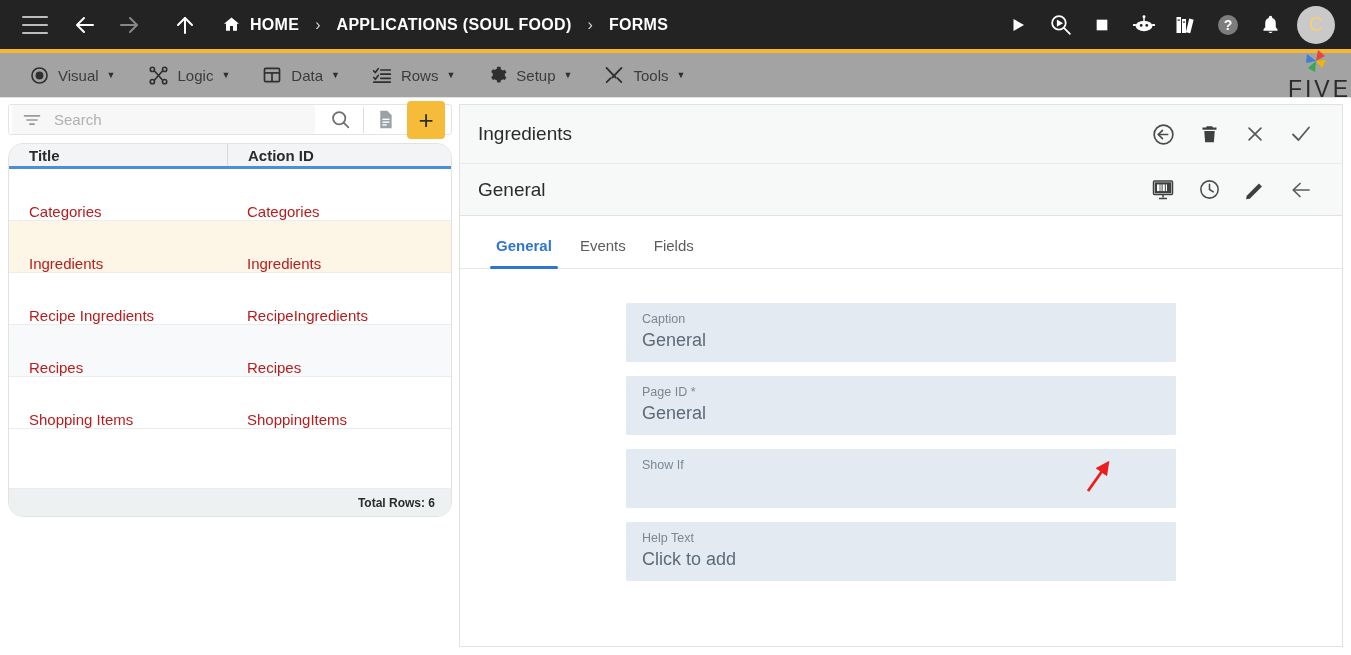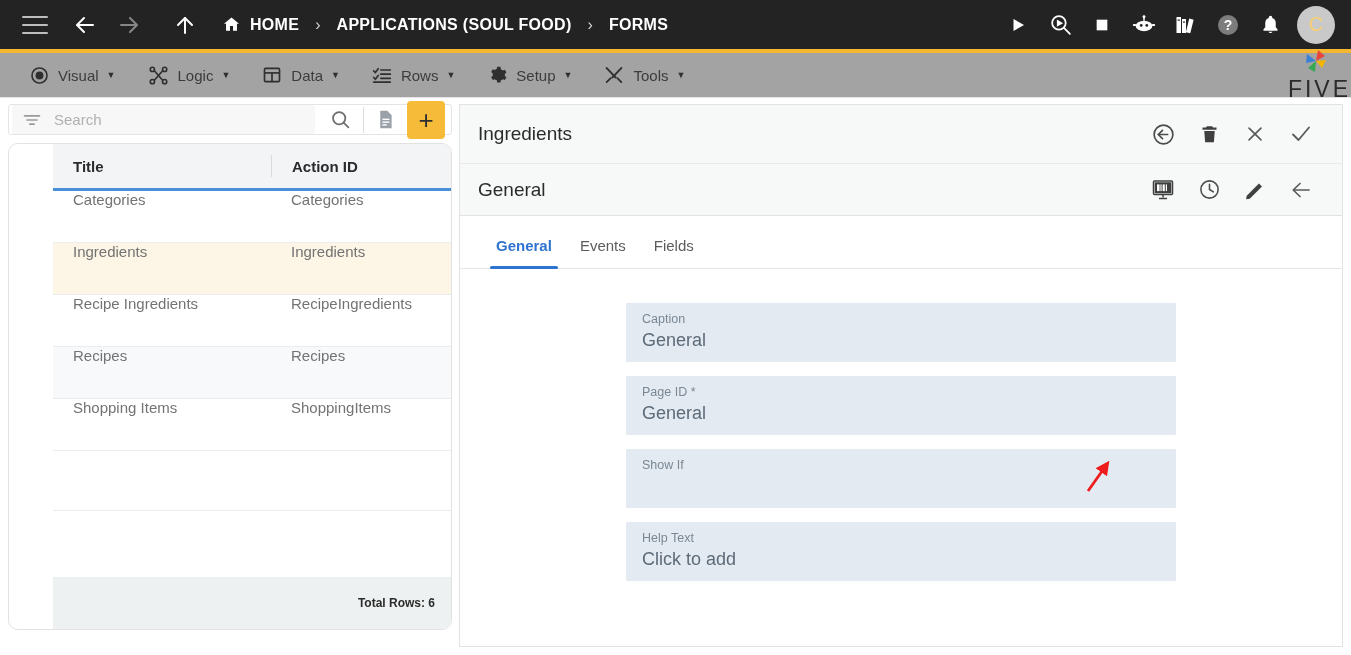--- a/index.html
+++ b/index.html
@@ -103,38 +103,38 @@
   .search-go { display: flex; padding: 0 12px; color: #6e6e6e; }
   .vdiv { width: 1px; height: 26px; background: #dcdcdc; }
   .doc-btn { display: flex; padding: 0 11px; color: #9aa1a8; }
   .plus-btn {
     width: 38px; height: 38px; background: #f7bb3a; border-radius: 4px;
     display: flex; align-items: center; justify-content: center;
     color: #2f2f2f; font-size: 26px; line-height: 1; margin-right: 2px;
   }
 
   .list-box {
-    margin-top: 8px; border: 1px solid #e2e2e2; border-radius: 10px;
-    height: 487px; background: #ffffff;
-    display: flex; flex-direction: column; overflow: hidden; padding-left: 44px;
+    margin-top: 8px; border: 1px solid #e2e2e2; border-radius: 15px;
+    height: 374px; background: #ffffff;
+    display: flex; flex-direction: column; overflow: hidden;
   }
   .list-head {
     height: 47px; background: #f2f4f5;
     display: flex; align-items: center;
     border-bottom: 3px solid #4a90d9;
     position: relative;
   }
   .lh-cell { font-size: 15px; font-weight: 700; color: #2b2b2b; }
   .lh-cell.c1 { width: 218px; padding-left: 20px; }
   .lh-cell.c2 { padding-left: 20px; border-left: 1px solid #d7dbde; height: 22px;
     display: flex; align-items: center; }
   .rows { flex: 1; }
   .row {
-    height: 52px; display: flex; align-items: flex-start;
-    border-bottom: 1px solid #ececec; font-size: 15px; color: #737373;
+    height: 52px; display: flex; align-items: flex-end;
+    border-bottom: 1px solid #ececec; font-size: 15px; color: #b91c1c;
   }
   .row.odd { background: #f7f9fa; }
   .row.even { background: #ffffff; }
   .row.selected { background: #fdf5e6; }
   .row .c1 { width: 218px; padding-left: 20px; }
   .row .c2 { padding-left: 20px; }
   .row-filler { background: #ffffff; height: 60px; border-bottom: 1px solid #ececec; }
   .list-foot {
     height: 52px; background: #eef1f1;
     display: flex; align-items: center; justify-content: flex-end;

